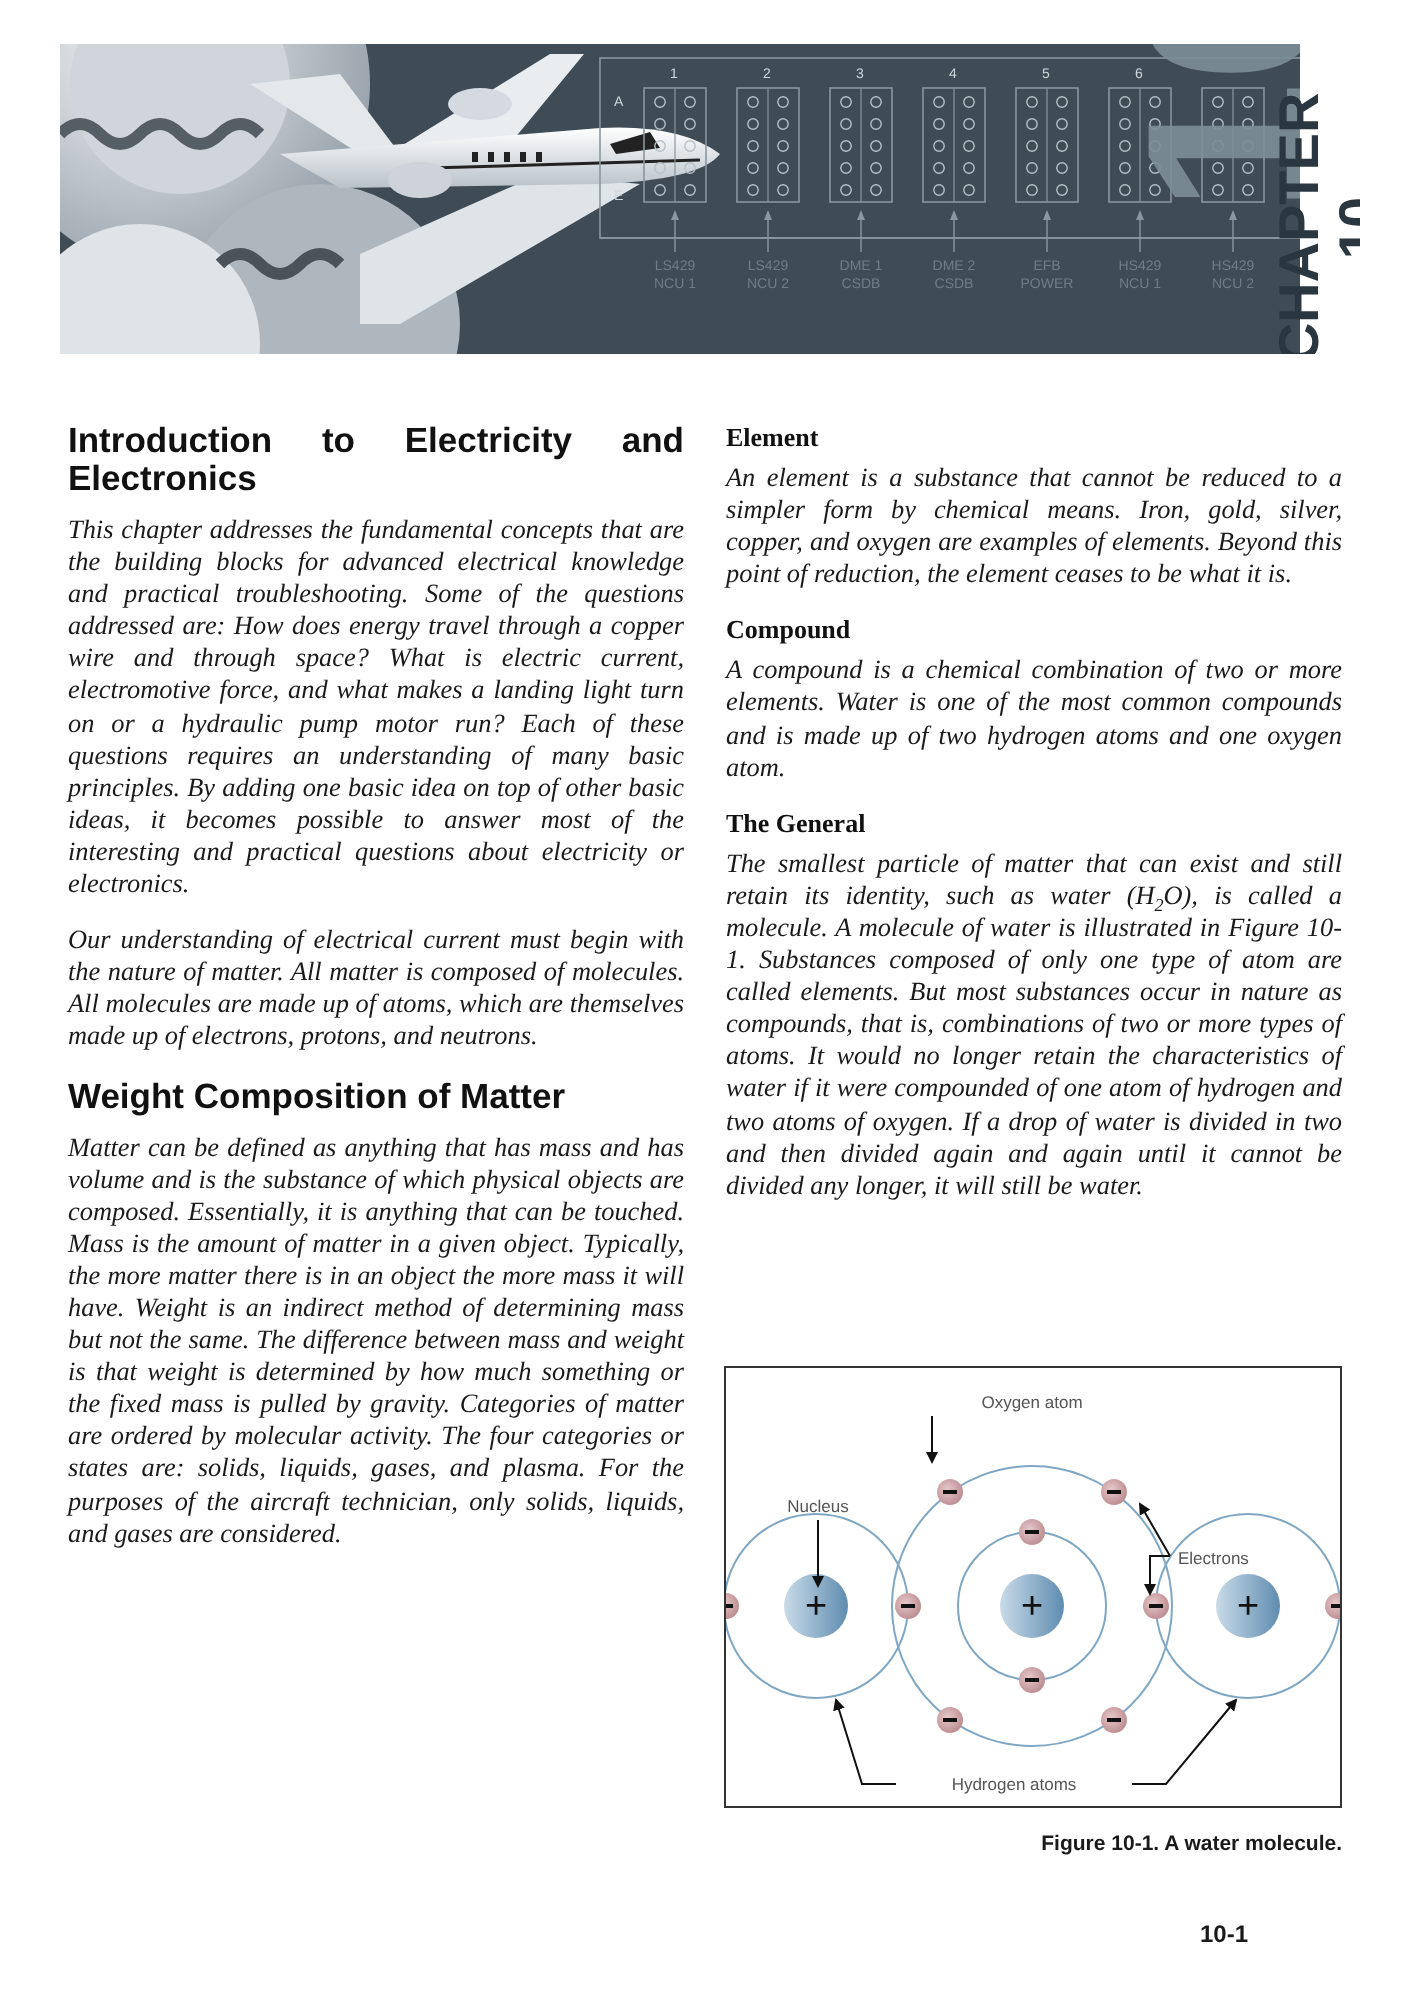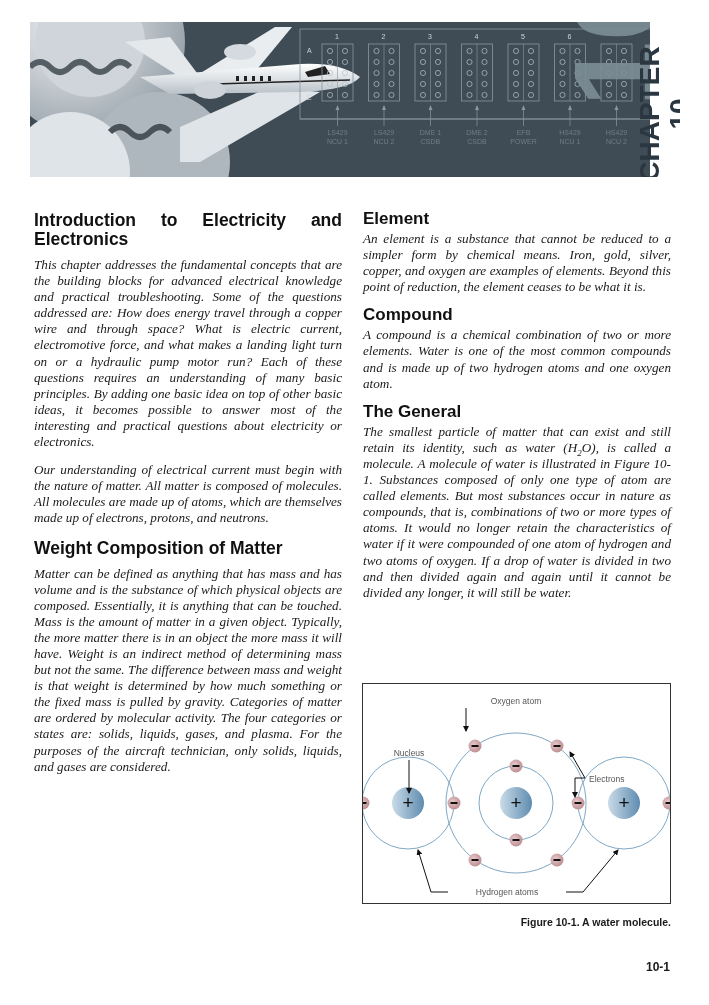--- a/index.html
+++ b/index.html
@@ -8,30 +8,30 @@
   .banner svg { position:absolute; left:0; top:0; }
   .banner-title { position:absolute; left:318px; top:128px; font-family:"Liberation Sans", sans-serif; color:#ffffff; font-size:37px; letter-spacing:1px; line-height:30px; font-variant:small-caps; white-space:nowrap; }
   .chapter-vert { position:absolute; left:620px; top:0; width:30px; height:155px; background:#ffffff; }
   .chapter-vert span { position:absolute; left:-60px; top:62px; width:150px; transform:rotate(-90deg); font-family:"Liberation Sans", sans-serif; font-weight:bold; font-size:28px; color:#2b3740; text-align:center; line-height:30px; letter-spacing:0px; }
   .chapter-num { position:absolute; left:520px; top:-40px; font-family:"Liberation Sans", sans-serif; font-weight:bold; font-size:118px; color:#7c8e96; transform:rotate(-90deg); line-height:118px; opacity:0.9; }
 
   .col { position:absolute; font-size:13.2px; line-height:16.1px; text-align:justify; }
   .col-left { left:34px; top:211px; width:308px; }
   .col-right { left:363px; top:211px; width:308px; }
   h1.sec { font-family:"Liberation Sans", sans-serif; font-weight:bold; font-size:17.5px; line-height:19px; margin:0 0 8px 0; color:#111; }
-  h2.sub { font-family:Liberation Sans, sans-serif; font-weight:bold; font-size:17px; line-height:15px; margin:0 0 5px 0; color:#111; }
+  h2.sub { font-family:Liberation Serif, serif; font-weight:bold; font-size:13px; line-height:15px; margin:0 0 5px 0; color:#111; }
   p { margin:0 0 12px 0;font-style:italic; }
   .gap-h1 { margin-top:18px; }
   .gap-h2 { margin-top:2px; }
   sub { font-size:9px; line-height:0; }
 
   .figure { position:absolute; left:362px; top:683px; width:307px; height:219px; border:1px solid #333; background:#fff; }
   .figure svg { position:absolute; left:0; top:0; }
   .fig-caption { position:absolute; left:362px; top:916px; width:309px; text-align:right; font-family:"Liberation Sans", sans-serif; font-weight:bold; font-size:10.5px; }
-  .folio { position:absolute; left:600px; top:960px; width:70px; text-align:right; font-family:"Liberation Sans", sans-serif; font-weight:bold; font-size:12px; }
+  .folio { position:absolute; left:600px; top:960px; width:70px; text-align:left; font-family:"Liberation Sans", sans-serif; font-weight:bold; font-size:12px; }
   .lbl { font-family:"Liberation Sans", sans-serif; font-size:8.5px; fill:#555; }
   .grid-lbl { font-family:"Liberation Sans", sans-serif; font-size:7px; fill:#6f7d85; }
   .grid-num { font-family:"Liberation Sans", sans-serif; font-size:7px; fill:#d0d6da; }
 </style>
 </head>
 <body>
 
 <div class="banner">
   <svg width="650" height="155" viewBox="0 0 650 155">
     <defs>

